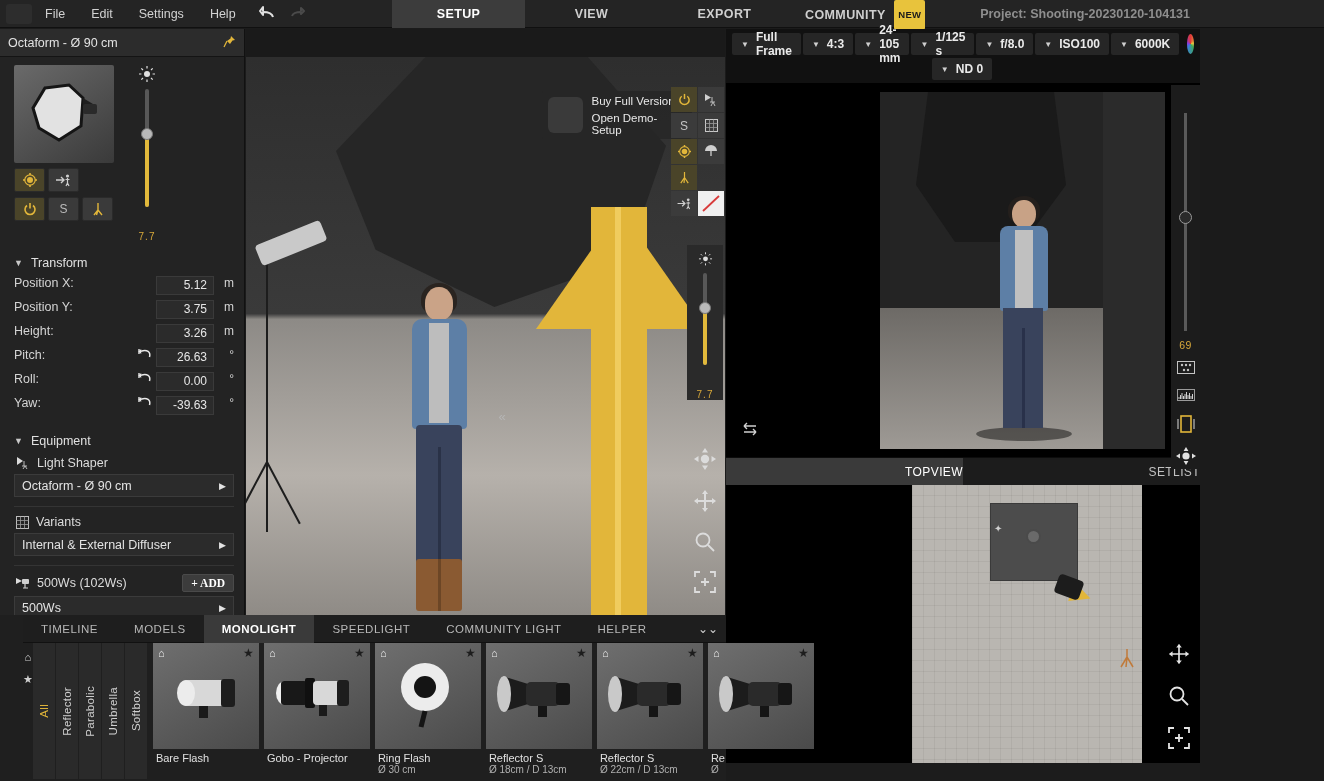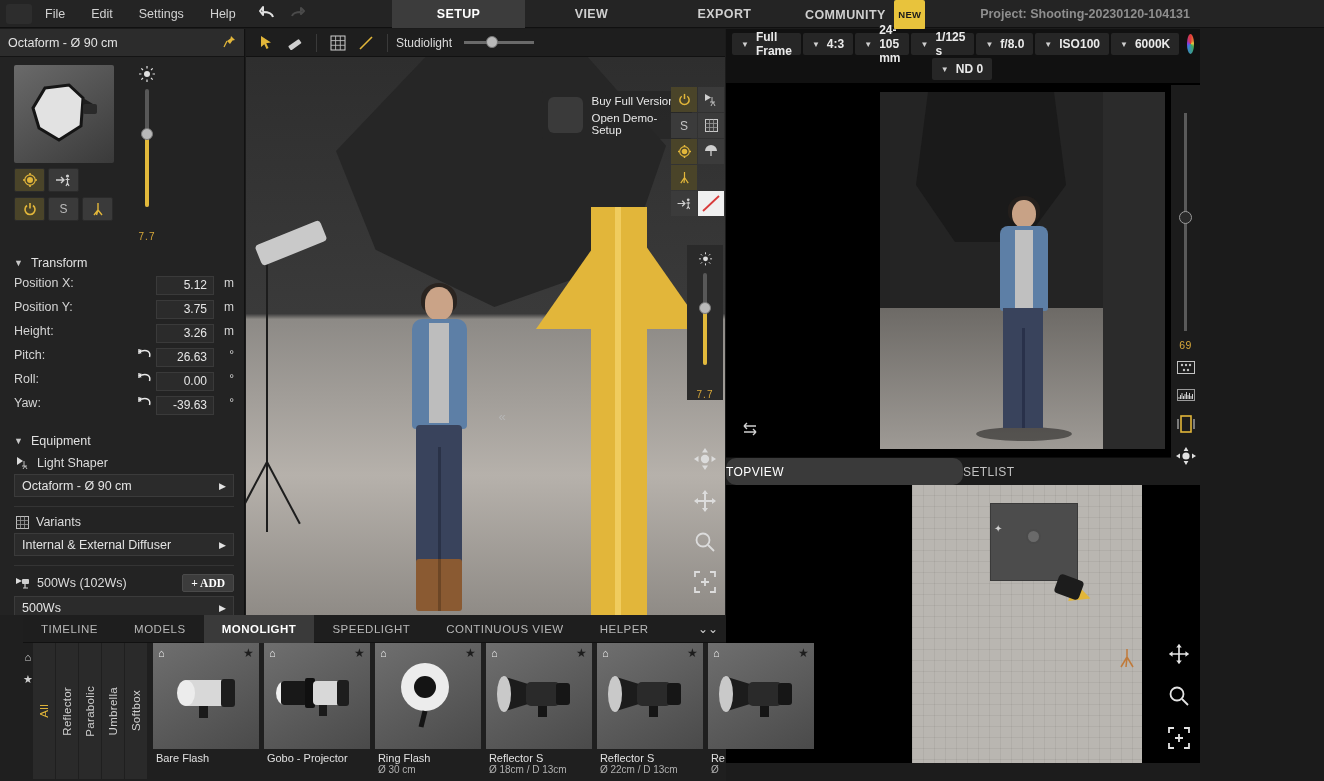--- a/index.html
+++ b/index.html
@@ -203,21 +203,21 @@
   .pv-leftico { position: absolute; left: 14px; bottom: 18px; color: #cfcfcf; font-size: 14px; }
 
   .rail { position: absolute; right: 0; top: 56px; width: 29px; bottom: 312px; background: #1c1c1c;
     display: flex; flex-direction: column; align-items: center; padding-top: 28px; }
   .rtrack { position: relative; width: 3px; height: 250px; background: #5a5a5a; }
   .rknob { position: absolute; left: -5px; width: 13px; height: 13px; border-radius: 50%; border: 1px solid #9a9a9a; background: #2a2a2a; }
   .rail-val { font-size: 10.5px; color: #d8a93a; margin-top: 8px; letter-spacing: .5px; }
   .rail-ico { margin-top: 9px; color: #c6c6c6; }
 
   .bottabs { display: flex; height: 28px; background: #1c1c1c; border-top: 1px solid #0c0c0c; }
-  .bottab { flex: 1; text-align: left; line-height: 28px; font-size: 12px; color: #c2c2c2; letter-spacing: .4px; border-radius: 10px; }
+  .bottab { flex: 1; text-align: right; line-height: 28px; font-size: 12px; color: #c2c2c2; letter-spacing: .4px; }
   .bottab.active { background: #3a3a3a; color: #fff; }
 
   .topview { position: relative; height: 278px; background: #000; }
   .tv-ground { position: absolute; left: 186px; top: 0; width: 230px; bottom: 0;
     background: #b9b6b1;
     background-image: linear-gradient(0deg, rgba(0,0,0,.05) 1px, transparent 1px),
                       linear-gradient(90deg, rgba(0,0,0,.05) 1px, transparent 1px);
     background-size: 11px 11px; }
   .tv-bg { position: absolute; left: 264px; top: 18px; width: 88px; height: 78px; background: #4c4c4c; border: 1px solid #3a3a3a; }
   .tv-cam { position: absolute; left: 300px; top: 44px; width: 15px; height: 15px; border-radius: 50%; background: #6a6a6a; border: 2px solid #4a4a4a; }
@@ -459,49 +459,20 @@
         <button class="addbtn">+ <span>ADD</span></button>
       </div>
       <div class="combo">
         <span>500Ws</span>
         <span style="font-size:9px">▶</span>
       </div>
     </div>
   </div>
 
   <div class="viewport">
-    <div class="vptoolbar">
-      <div class="tb">
-        <svg width="14" height="15" viewBox="0 0 14 15">
-            <path d="M1 1 L11 7.5 L6.2 8.2 L8.5 13 L6.5 14 L4.3 9.3 L1 12 Z" fill="#e2b63a"></path>
-          </svg>
-      </div>
-      <div class="tb">
-        <svg width="16" height="15" viewBox="0 0 16 15">
-            <rect x="1" y="7" width="13" height="5" rx="1" fill="#cfcfcf" transform="rotate(-35 8 9)"></rect>
-          </svg>
-      </div>
-      <div class="vpdiv"></div>
-      <div class="tb">
-        <svg width="16" height="16" viewBox="0 0 16 16">
-            <rect x="1" y="1" width="14" height="14" fill="none" stroke="#d0d0d0"></rect>
-            <path d="M5.6 1v14M10.3 1v14M1 5.6h14M1 10.3h14" stroke="#bbb" stroke-width=".9"></path>
-          </svg>
-      </div>
-      <div class="tb">
-        <svg width="16" height="16" viewBox="0 0 16 16">
-            <path d="M2 14 L14 2" stroke="#e2b63a" stroke-width="1.6"></path>
-          </svg>
-      </div>
-      <div class="vpdiv"></div>
-      <div class="sl-label">Studiolight</div>
-      <div class="htrack">
-        <div class="hknob" id="hknob" style="left: 31%;"></div>
-      </div>
-    </div>
 
     <div class="scene">
       <div class="floor"></div>
       <div class="octa-shape"></div>
       <div class="arrow-head"></div>
       <div class="arrow-body"></div>
       <div class="arrow-shine"></div>
 
       <div class="stand">
         <div class="stand-head"></div>
@@ -784,21 +755,21 @@
       </div>
     </div>
   </div>
 
   <div class="bottomstrip">
     <div class="libtabs" id="libtabs">
         <div class="libtab">TIMELINE</div>
         <div class="libtab">MODELS</div>
         <div class="libtab active">MONOLIGHT</div>
         <div class="libtab">SPEEDLIGHT</div>
-        <div class="libtab">CONTINUOUS VIEW</div>
+        <div class="libtab">COMMUNITY LIGHT</div>
         <div class="libtab">HELPER</div>
         <div class="chev">⌄⌄</div>
       </div>
     <div class="libbody">
       <div class="fav-col">
         <span>⌂</span>
         <span>★</span>
       </div>
       <div id="catcols" style="display:flex">
           <div class="cat-col active">

